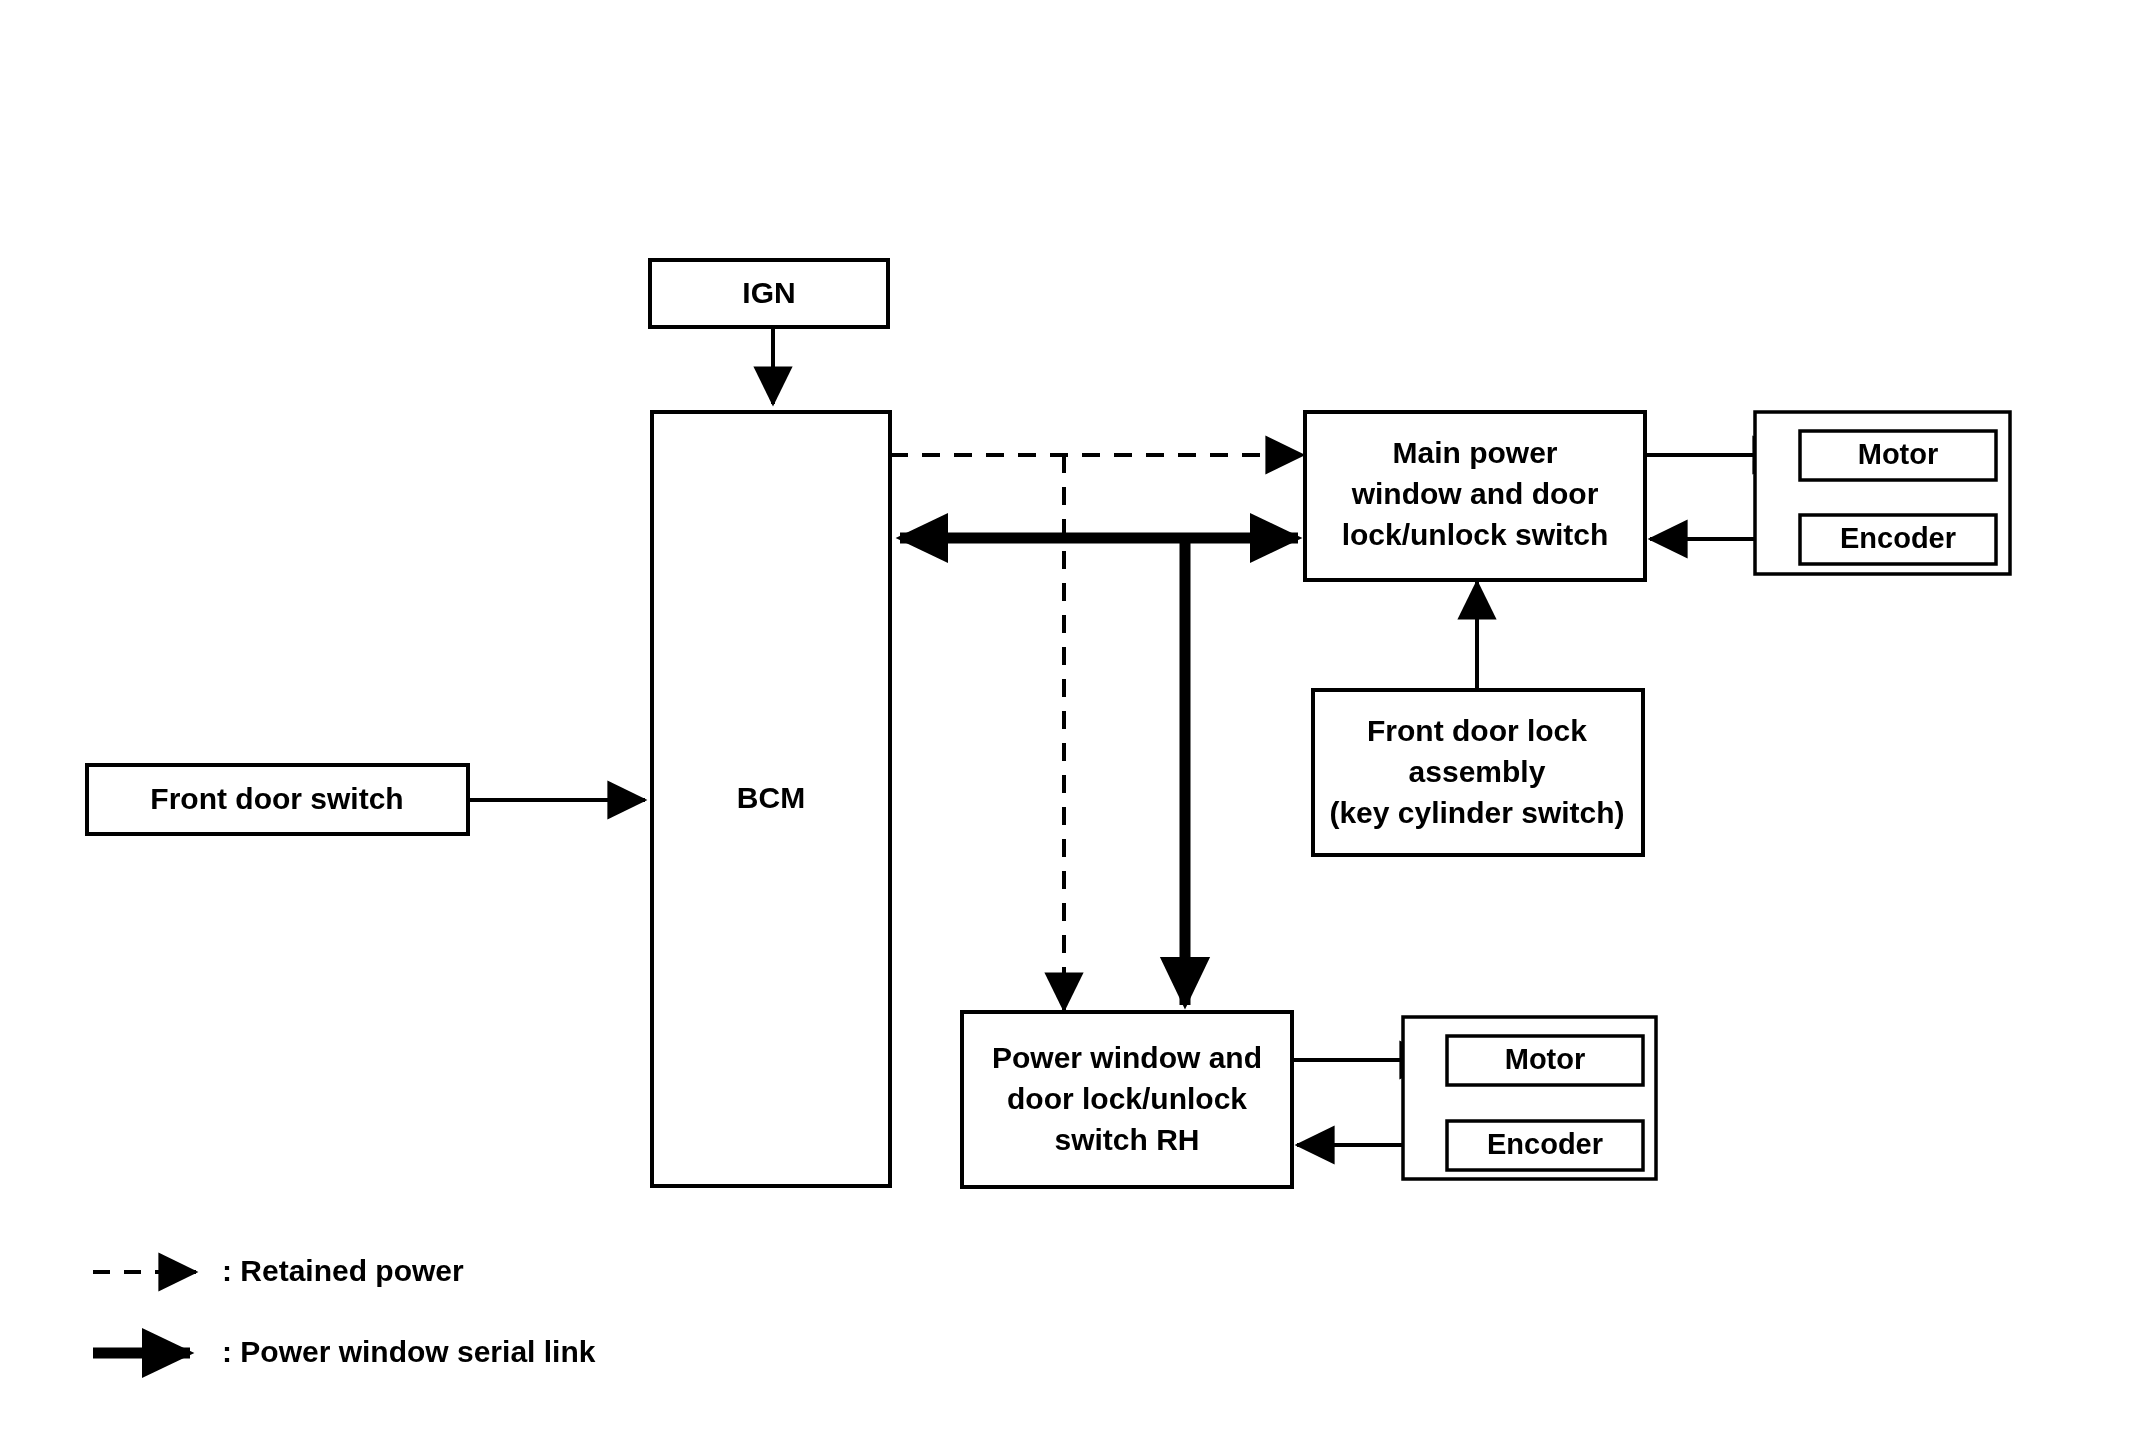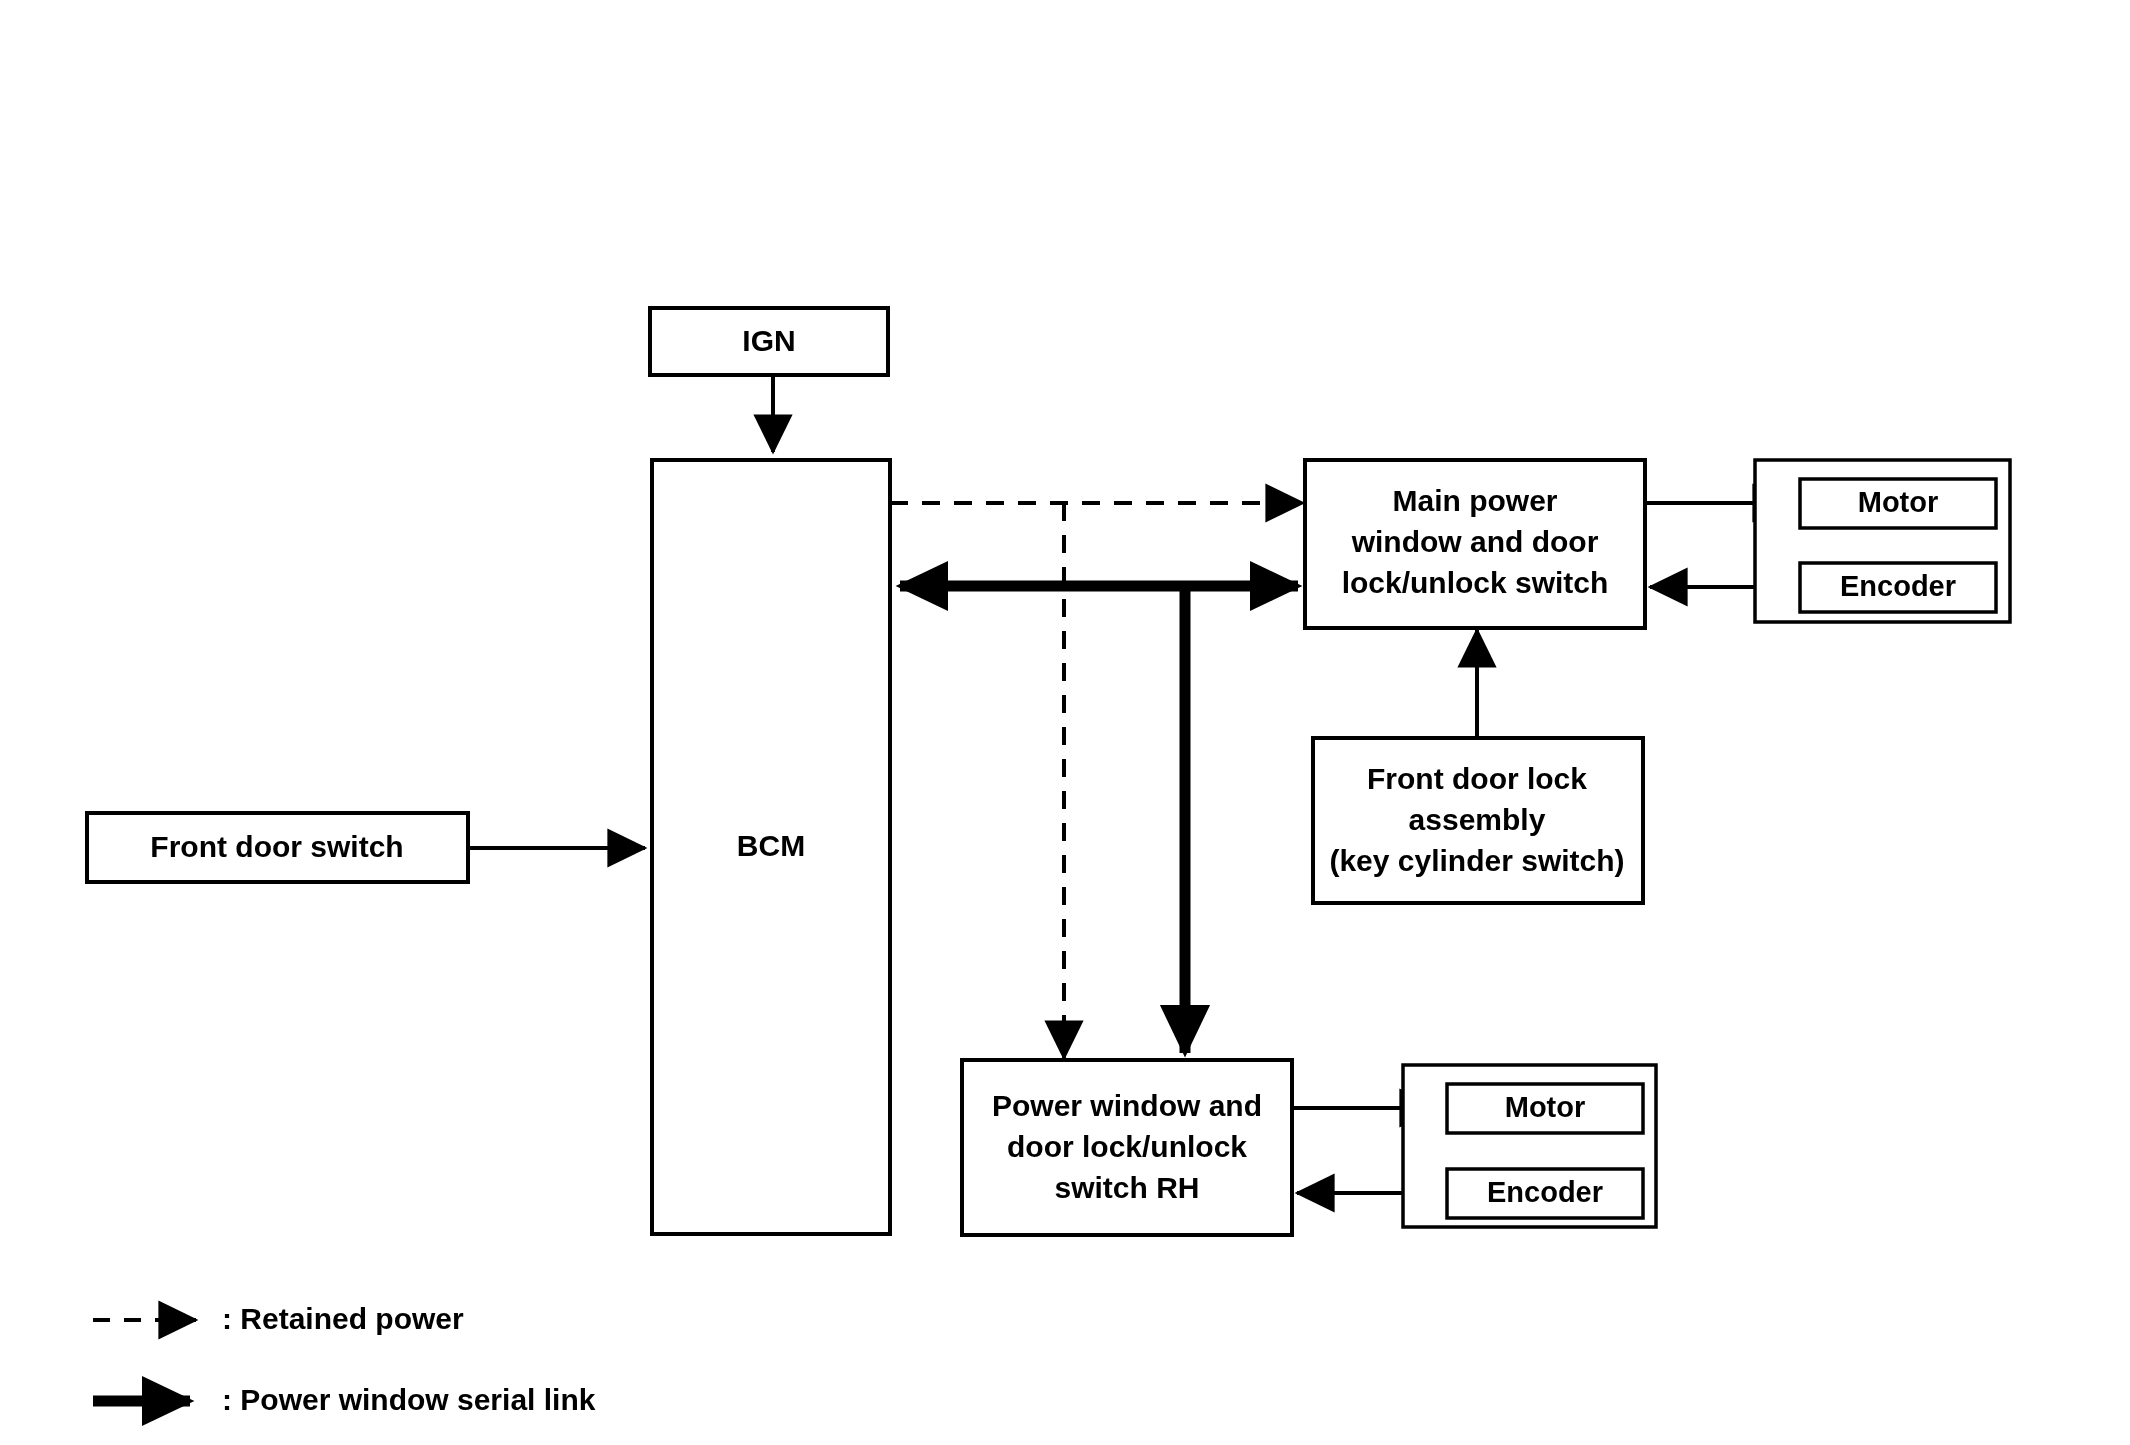--- a/index.html
+++ b/index.html
@@ -11,21 +11,20 @@
     width: 2130px;
     height: 1445px;
     font-family: "Liberation Sans", sans-serif;
     overflow: hidden;
   }
   #diagram-root {
     position: relative;
     width: 2130px;
     height: 1183px;
     background: #ffffff;
-    margin-top: 48px;
   }
   svg.diagram {
     display: block;
     width: 2130px;
     height: 1445px;
   }
   .node-box {
     fill: #ffffff;
     stroke: #000000;
     stroke-width: 4;

